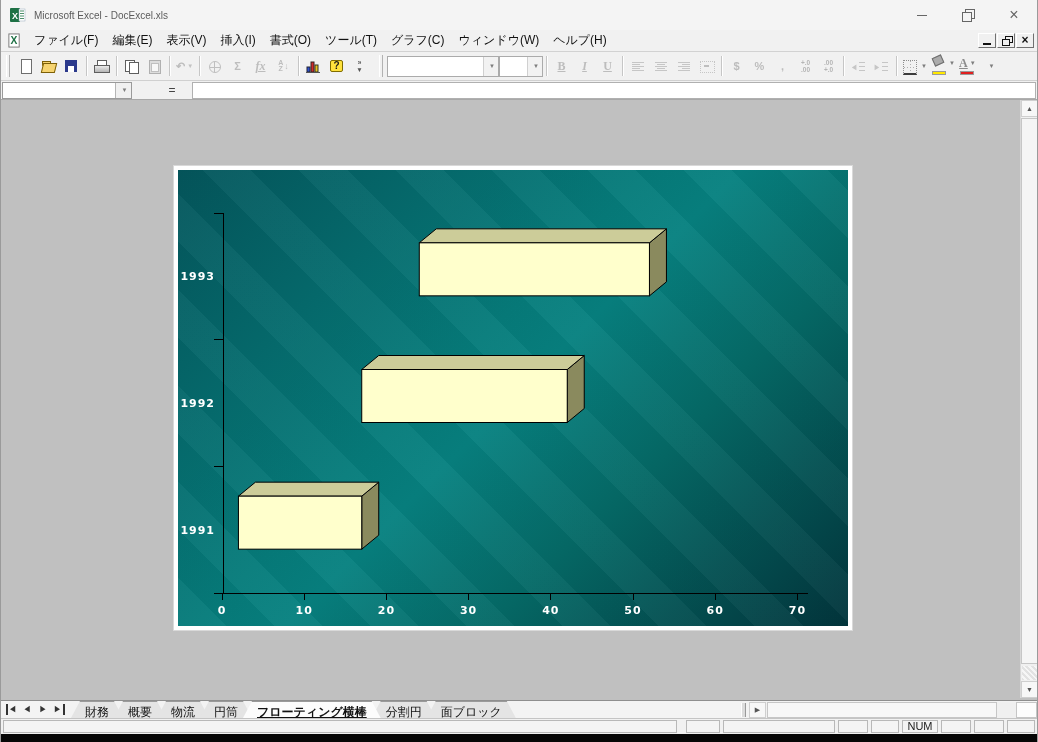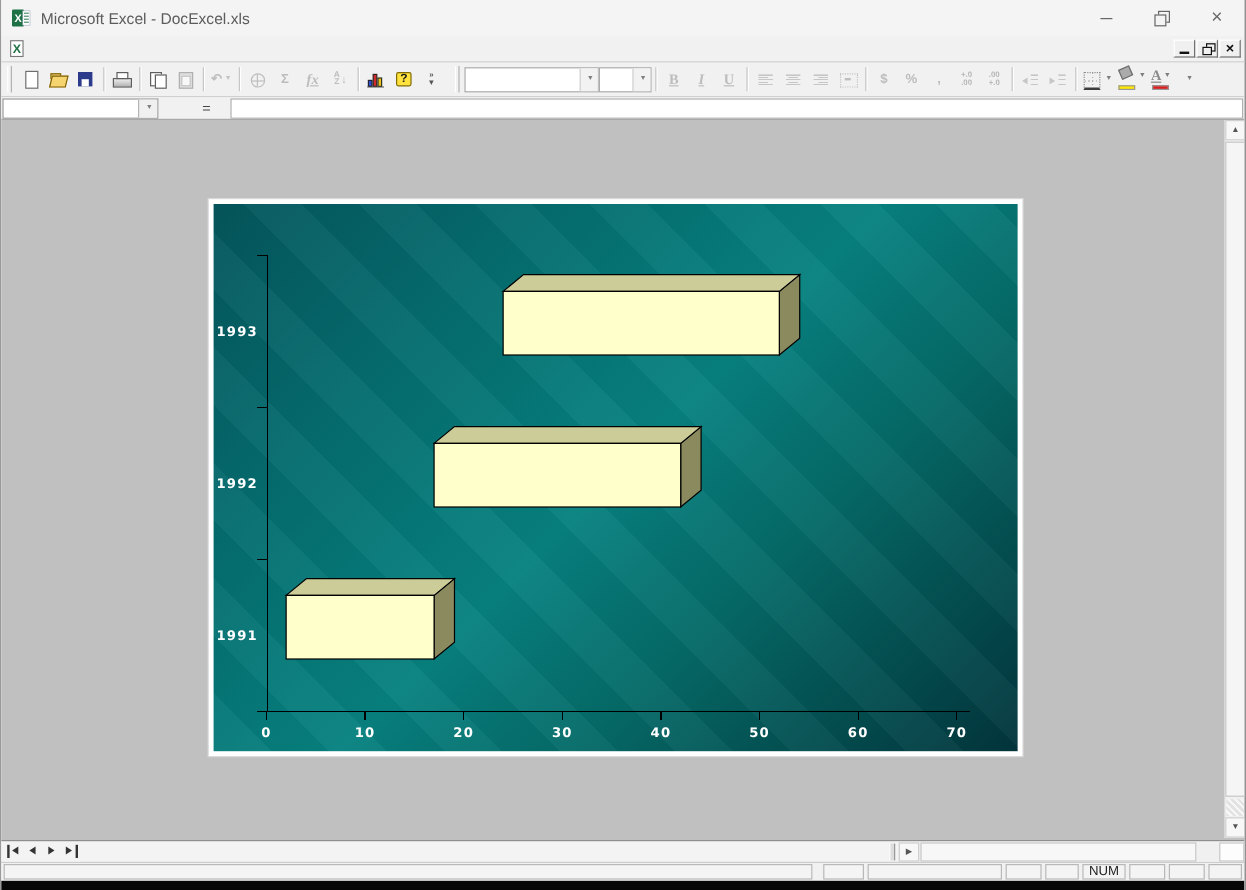--- a/index.html
+++ b/index.html
@@ -3,21 +3,21 @@
 <meta charset="utf-8">
 <style>
   html,body{margin:0;padding:0;background:#444;}
   *{box-sizing:border-box;}
   .window{position:relative;width:1038px;height:742px;background:#f2f2f2;overflow:hidden;
           font-family:"Liberation Sans","DejaVu Sans",sans-serif;color:#222;
           border-left:1px solid #9a9a9a;border-right:1px solid #9a9a9a;}
   
   .titlebar{height:30px;background:#f4f4f4;display:flex;align-items:center;position:relative;}
   .app-icon{width:16px;height:16px;margin:0 8px 0 9px;flex:none;}
-  .title-text{font-size:13px;color:#5c5c5c;}
+  .title-text{font-size:10px;color:#5c5c5c;}
   .caption-controls{position:absolute;right:0;top:0;height:30px;display:flex;}
   .cap-btn{width:46px;height:30px;display:flex;align-items:center;justify-content:center;}
   .ic-min{width:10px;height:1px;background:#666;}
   .ic-restore{position:relative;width:12px;height:12px;}
   .ic-restore::before{content:"";position:absolute;left:3px;top:0;width:8px;height:8px;border:1px solid #666;}
   .ic-restore::after{content:"";position:absolute;left:0;top:3px;width:8px;height:8px;border:1px solid #666;background:#f4f4f4;}
   .ic-close{font-size:16px;color:#666;line-height:1;}
   
   .menubar{height:22px;background:#f1f1f1;border-bottom:1px solid #d2d2d2;display:flex;align-items:center;position:relative;}
   .mb-icon{width:15px;height:15px;margin:0 5px 0 6px;flex:none;}
@@ -152,20 +152,31 @@
           <span class="ic-close">×</span>
         </div>
     </div>
   </div>
 
   <div class="menubar">
     <svg class="mb-icon" viewBox="0 0 16 16">
       <rect x="2" y="1" width="11" height="14" fill="#fff" stroke="#777" stroke-width="1"></rect>
       <text x="7.5" y="12" text-anchor="middle" font-size="11" font-weight="bold" fill="#1e7145" font-family="Liberation Sans,sans-serif">X</text>
     </svg>
+    <div id="menu-items" style="display:flex;">
+        <span class="menu-item">ファイル(F)</span>
+        <span class="menu-item">編集(E)</span>
+        <span class="menu-item">表示(V)</span>
+        <span class="menu-item">挿入(I)</span>
+        <span class="menu-item">書式(O)</span>
+        <span class="menu-item">ツール(T)</span>
+        <span class="menu-item">グラフ(C)</span>
+        <span class="menu-item">ウィンドウ(W)</span>
+        <span class="menu-item">ヘルプ(H)</span>
+      </div>
     <div class="mdi-controls">
       <div class="mwin-btn">
           <span class="g-min"></span>
         </div>
       <div class="mwin-btn g-restore"></div>
       <div class="mwin-btn">
           <span class="g-close">×</span>
         </div>
     </div>
   </div>
@@ -387,20 +398,29 @@
         <button class="nav-btn">
           <span>◀</span>
         </button>
         <button class="nav-btn">
           <span>▶</span>
         </button>
         <button class="nav-btn">
           <span class="nav-bar-r">▶</span>
         </button>
       </div>
+    <div class="tabs" id="sheet-tabs">
+        <div class="sheet-tab">財務</div>
+        <div class="sheet-tab">概要</div>
+        <div class="sheet-tab">物流</div>
+        <div class="sheet-tab">円筒</div>
+        <div class="sheet-tab active">フローティング横棒</div>
+        <div class="sheet-tab">分割円</div>
+        <div class="sheet-tab">面ブロック</div>
+      </div>
     <div class="h-splitter"></div>
     <div class="hscroll">
       <div class="sb-btn h h-left">
           <span>◀</span>
         </div>
       <div class="h-thumb"></div>
       <div class="sb-btn h h-right">
           <span>▶</span>
         </div>
     </div>

